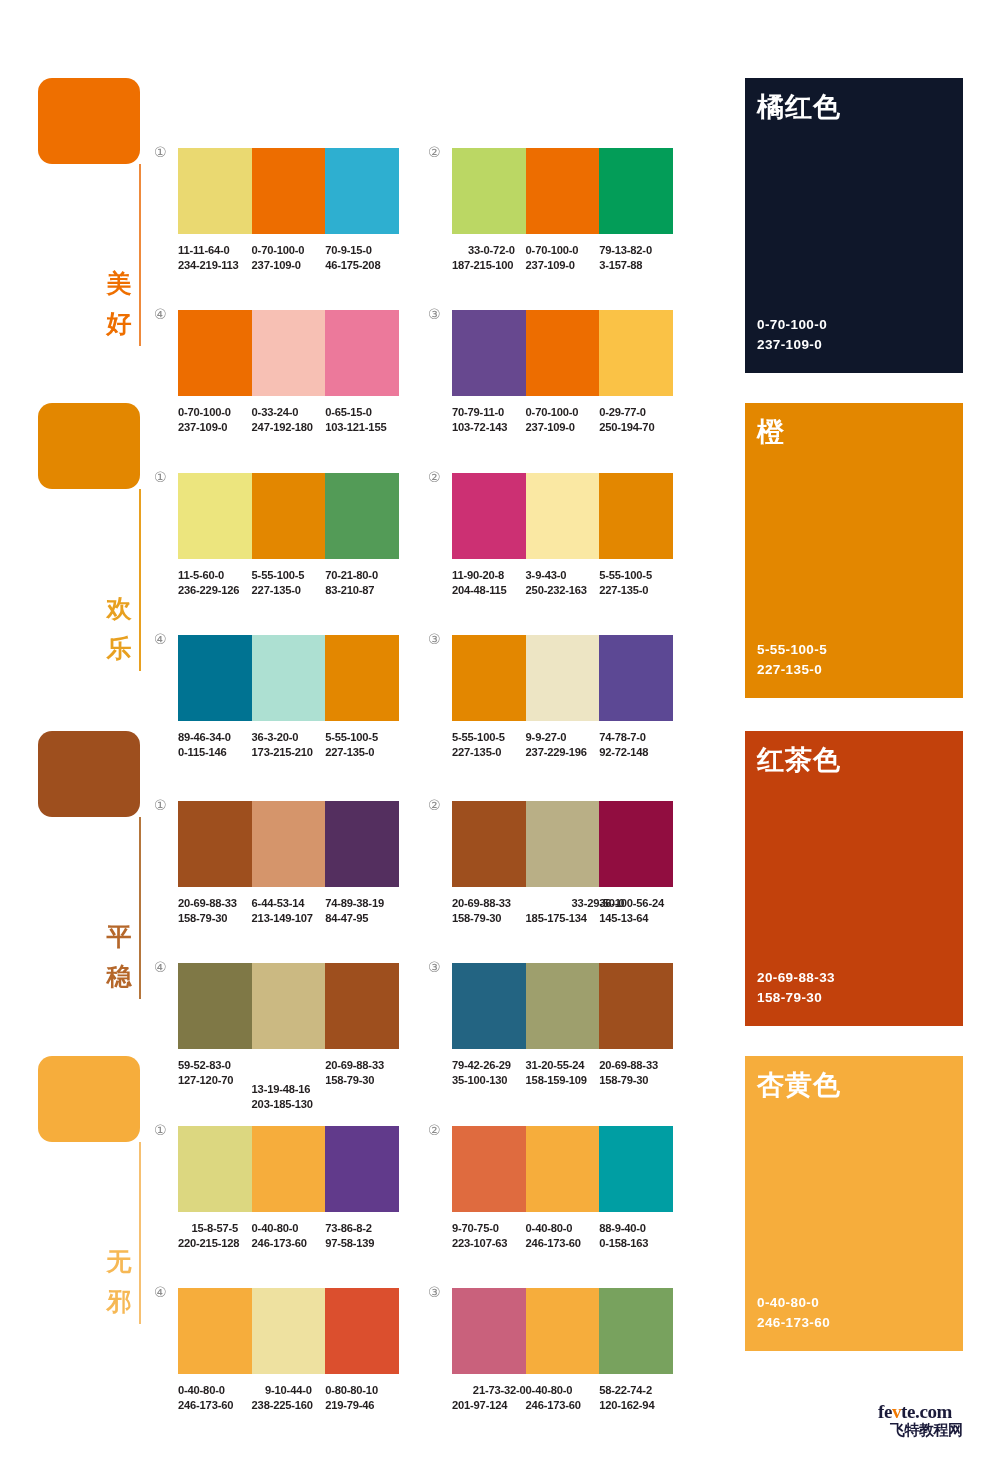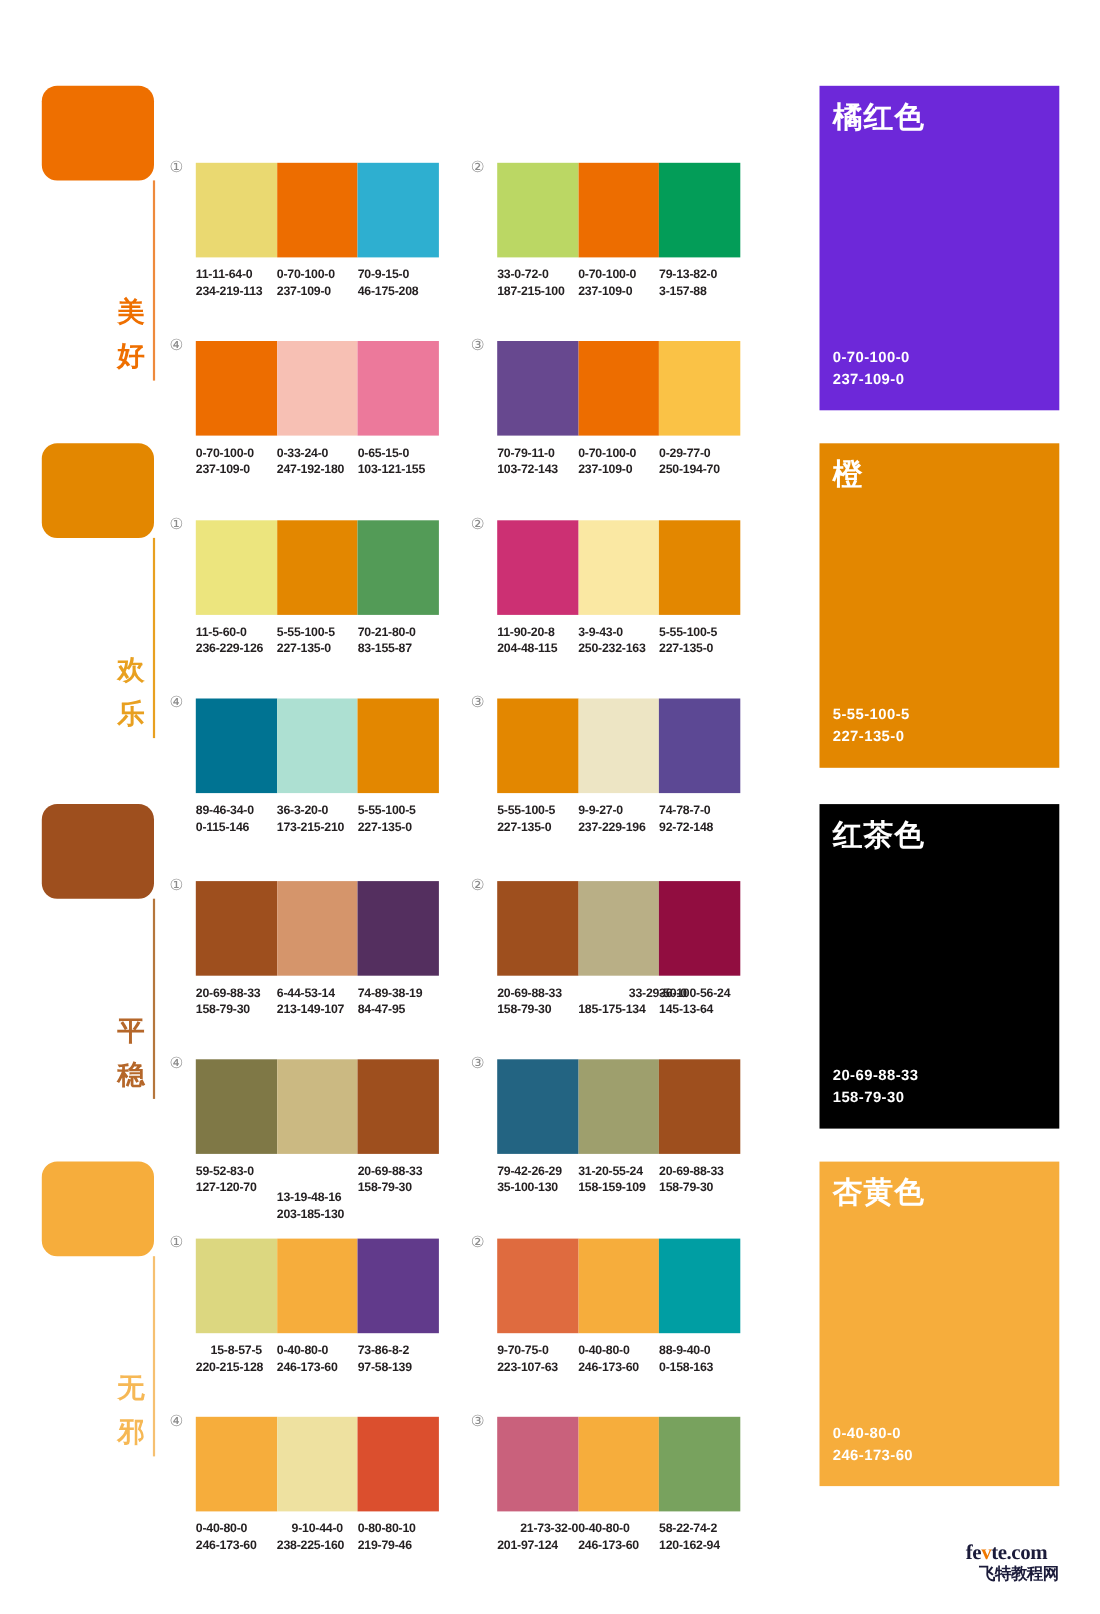--- a/index.html
+++ b/index.html
@@ -190,21 +190,21 @@
       </div>
       <div class="palette" style="left: 452px; top: 78px;">
         <div class="pal-num">②</div>
         <div class="swatch-row">
           <div class="swatch" style="background: rgb(187, 215, 100);"></div>
           <div class="swatch" style="background: rgb(237, 109, 0);"></div>
           <div class="swatch" style="background: rgb(3, 157, 88);"></div>
         </div>
         <div class="code-row">
           <div class="code-cell">
-            <span style="display: block;">33-0-72-0</span>
+            <span style="display: block; margin-left: 16px;">33-0-72-0</span>
             <span class="rgb">187-215-100</span>
           </div>
           <div class="code-cell">
             <span style="display: block;">0-70-100-0</span>
             <span class="rgb">237-109-0</span>
           </div>
           <div class="code-cell">
             <span style="display: block;">79-13-82-0</span>
             <span class="rgb">3-157-88</span>
           </div>
@@ -247,21 +247,21 @@
           <div class="code-cell">
             <span style="display: block;">0-70-100-0</span>
             <span class="rgb">237-109-0</span>
           </div>
           <div class="code-cell">
             <span style="display: block;">0-29-77-0</span>
             <span class="rgb">250-194-70</span>
           </div>
         </div>
       </div>
-      <div class="bigpanel" style="top: 8px; background: #6d28d9; padding-left: 16px;">
+      <div class="bigpanel" style="top: 8px; background: #0f172a; padding-left: 16px;">
         <div class="bp-title">橘红色</div>
         <div class="bp-codes">
           <span>0-70-100-0</span>
           <span>237-109-0</span>
         </div>
       </div>
     </div>
     <div class="section" style="top: 395px; height: 300px;">
       <div class="tab-col">
         <div class="tab-chip" style="background: rgb(227, 135, 0);"></div>
@@ -282,21 +282,21 @@
           <div class="code-cell">
             <span style="display: block;">11-5-60-0</span>
             <span class="rgb">236-229-126</span>
           </div>
           <div class="code-cell">
             <span style="display: block;">5-55-100-5</span>
             <span class="rgb">227-135-0</span>
           </div>
           <div class="code-cell">
             <span style="display: block;">70-21-80-0</span>
-            <span class="rgb">83-155-87</span>
+            <span class="rgb">83-210-87</span>
           </div>
         </div>
       </div>
       <div class="palette" style="left: 452px; top: 78px;">
         <div class="pal-num">②</div>
         <div class="swatch-row">
           <div class="swatch" style="background: rgb(204, 48, 115);"></div>
           <div class="swatch" style="background: rgb(250, 232, 163);"></div>
           <div class="swatch" style="background: rgb(227, 135, 0);"></div>
         </div>
@@ -457,21 +457,21 @@
           <div class="code-cell">
             <span style="display: block;">31-20-55-24</span>
             <span class="rgb">158-159-109</span>
           </div>
           <div class="code-cell">
             <span style="display: block;">20-69-88-33</span>
             <span class="rgb">158-79-30</span>
           </div>
         </div>
       </div>
-      <div class="bigpanel" style="top: 8px; background: #000000;">
+      <div class="bigpanel" style="top: 8px; background: #c2410c;">
         <div class="bp-title">红茶色</div>
         <div class="bp-codes">
           <span>20-69-88-33</span>
           <span>158-79-30</span>
         </div>
       </div>
     </div>
     <div class="section" style="top: 1048px; height: 300px;">
       <div class="tab-col">
         <div class="tab-chip" style="background: rgb(246, 173, 60);"></div>

